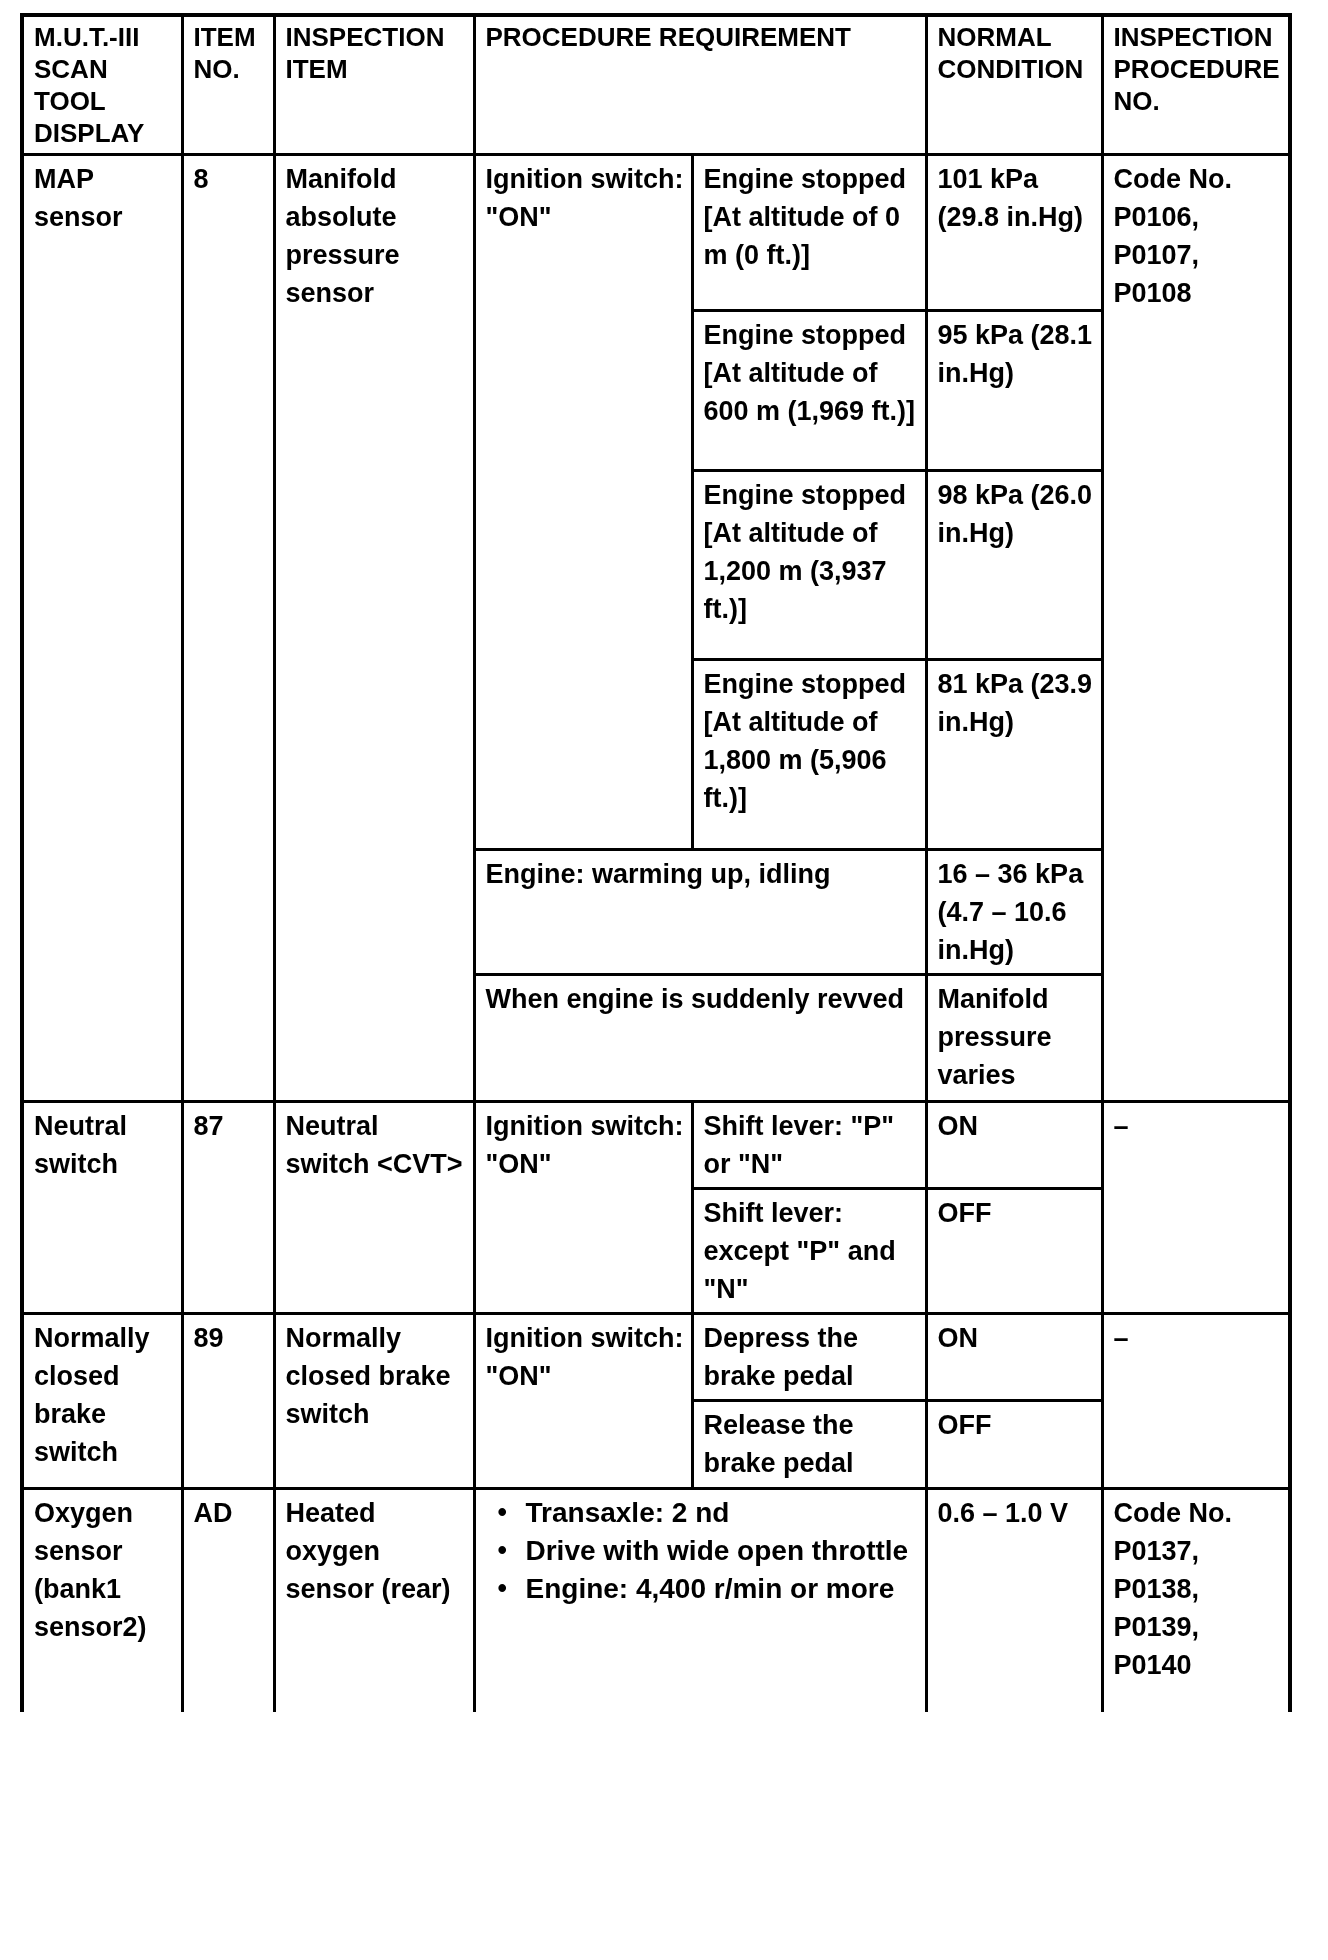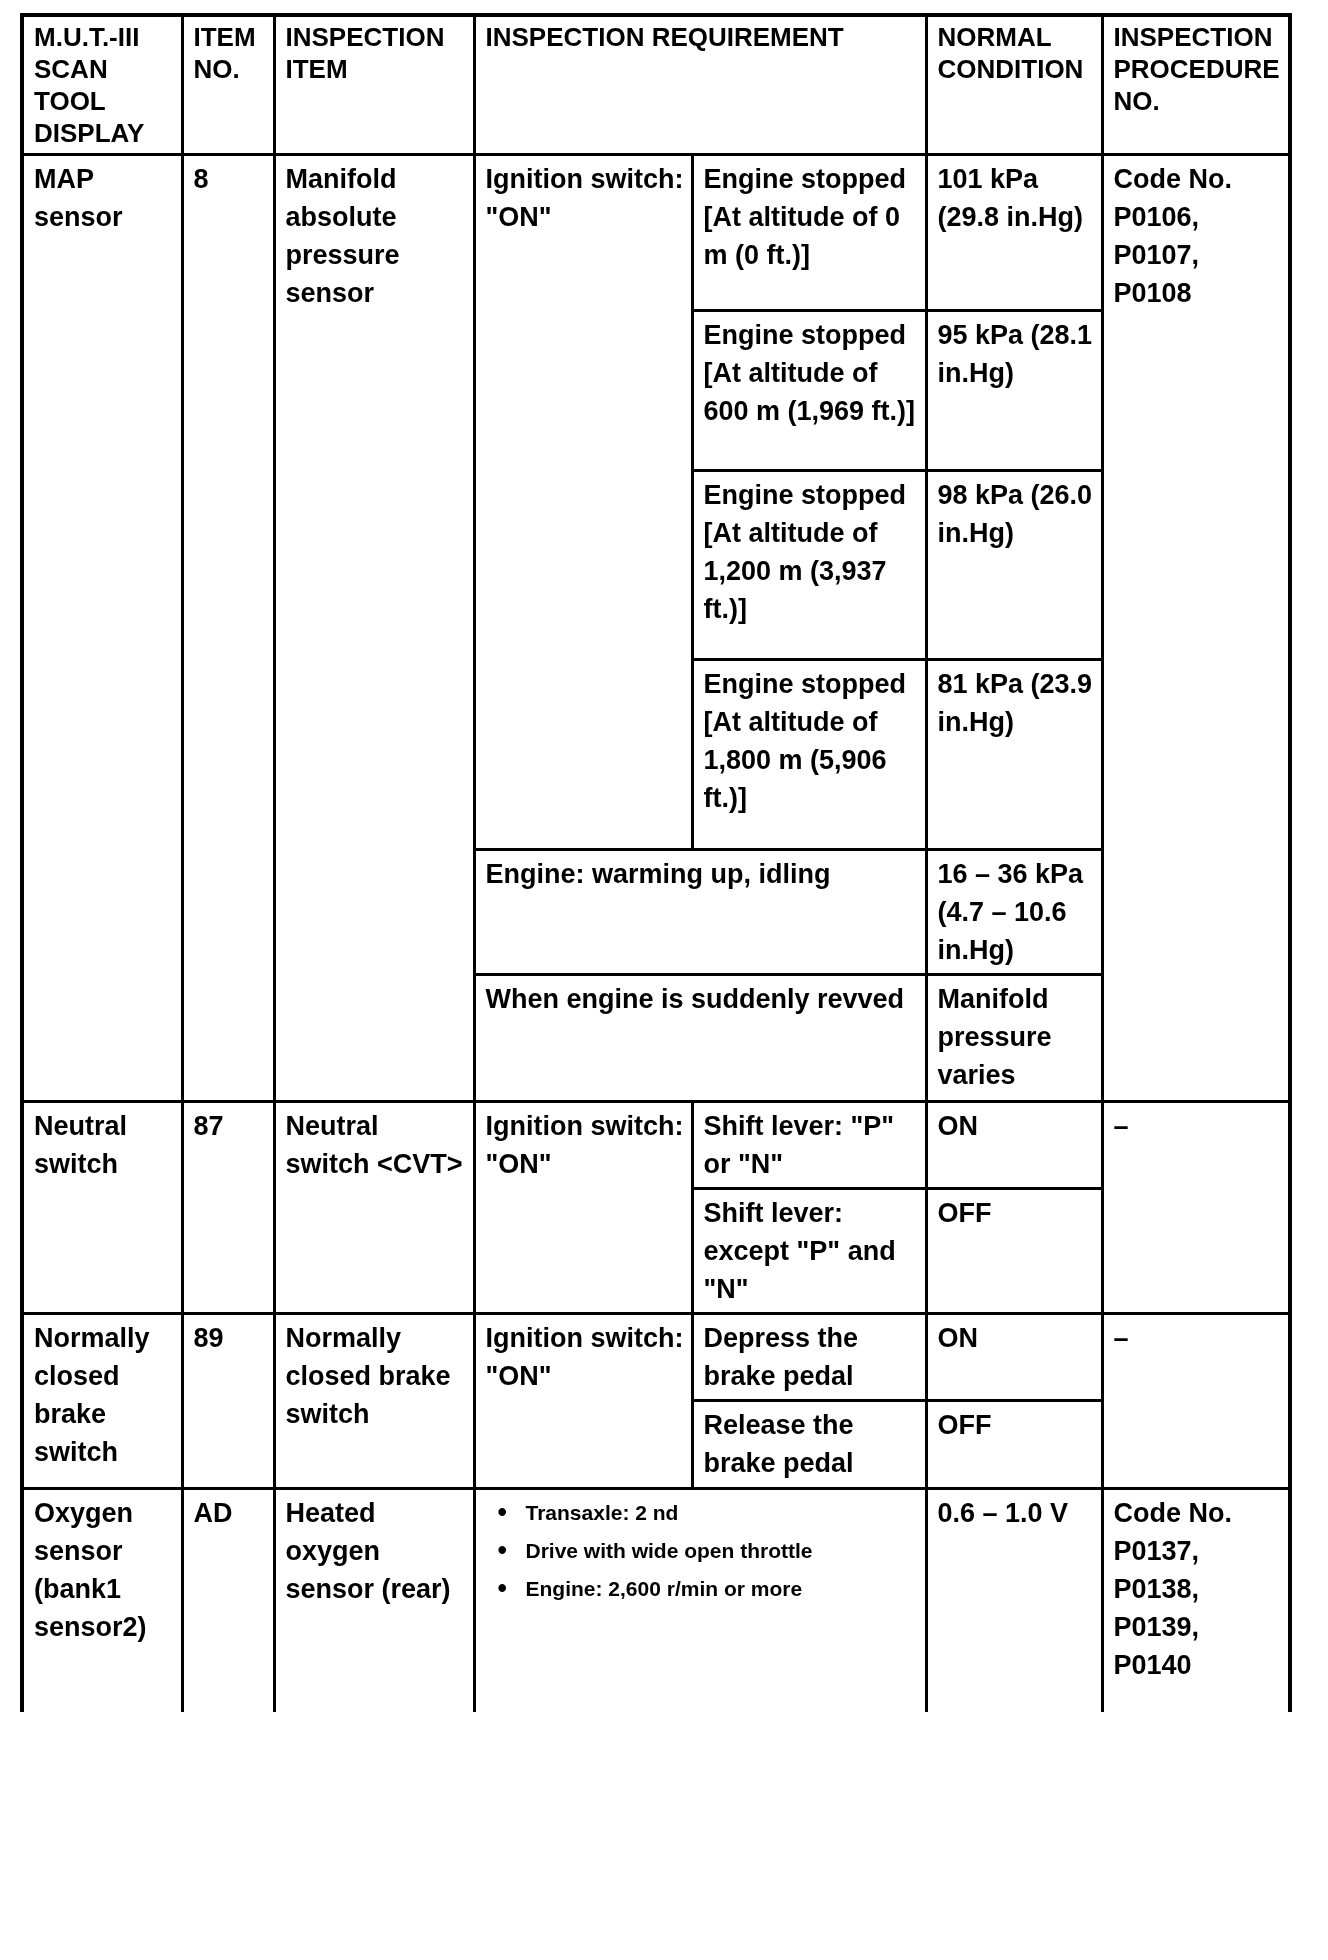--- a/index.html
+++ b/index.html
@@ -51,21 +51,21 @@
   td.col-cond   { padding-right: 8px; margin-left: 12px; }
   
   ul.bullets {
     margin: 0;
     padding: 0 0 0 6px;
     list-style: none;
   }
   ul.bullets li {
     position: relative;
     padding-left: 34px;
-    font-size: 21px;
+    font-size: 28px;
     line-height: 38px;
   }
   ul.bullets li::before {
     content: "\2022";
     position: absolute;
     left: 6px;
     top: -1px;
     font-size: 27px;
   }
 </style>
@@ -82,21 +82,21 @@
       <col style="width:234px">
       <col style="width:176px">
       <col style="width:188px">
     </colgroup>
 
     <tbody>
         <tr style="height:132px">
       <th>M.U.T.-III SCAN TOOL DISPLAY</th>
       <th>ITEM NO.</th>
       <th>INSPECTION ITEM</th>
-      <th colspan="2">INSPECTION REQUIREMENT</th>
+      <th colspan="2">PROCEDURE REQUIREMENT</th>
       <th>NORMAL CONDITION</th>
       <th>INSPECTION PROCEDURE NO.</th>
     </tr>
 
     <tr style="height:156px">
       <td rowspan="6">MAP sensor</td>
       <td rowspan="6">8</td>
       <td rowspan="6" class="col-item">Manifold absolute pressure sensor</td>
       <td rowspan="4">Ignition switch: "ON"</td>
       <td class="col-req-b">Engine stopped [At altitude of 0 m (0 ft.)]</td>
@@ -160,21 +160,21 @@
     </tr>
 
     <tr style="height:492px">
       <td>Oxygen sensor (bank1 sensor2)</td>
       <td>AD</td>
       <td class="col-item">Heated oxygen sensor (rear)</td>
       <td colspan="2">
         <ul class="bullets">
           <li>Transaxle: 2 nd</li>
           <li>Drive with wide open throttle</li>
-          <li>Engine: 2,600 r/min or more</li>
+          <li>Engine: 4,400 r/min or more</li>
         </ul>
       </td>
       <td class="col-cond">0.6 – 1.0 V</td>
       <td>Code No. P0137, P0138, P0139, P0140</td>
     </tr>
   </tbody>
     </table>
 </div>
 
 </body></html>

